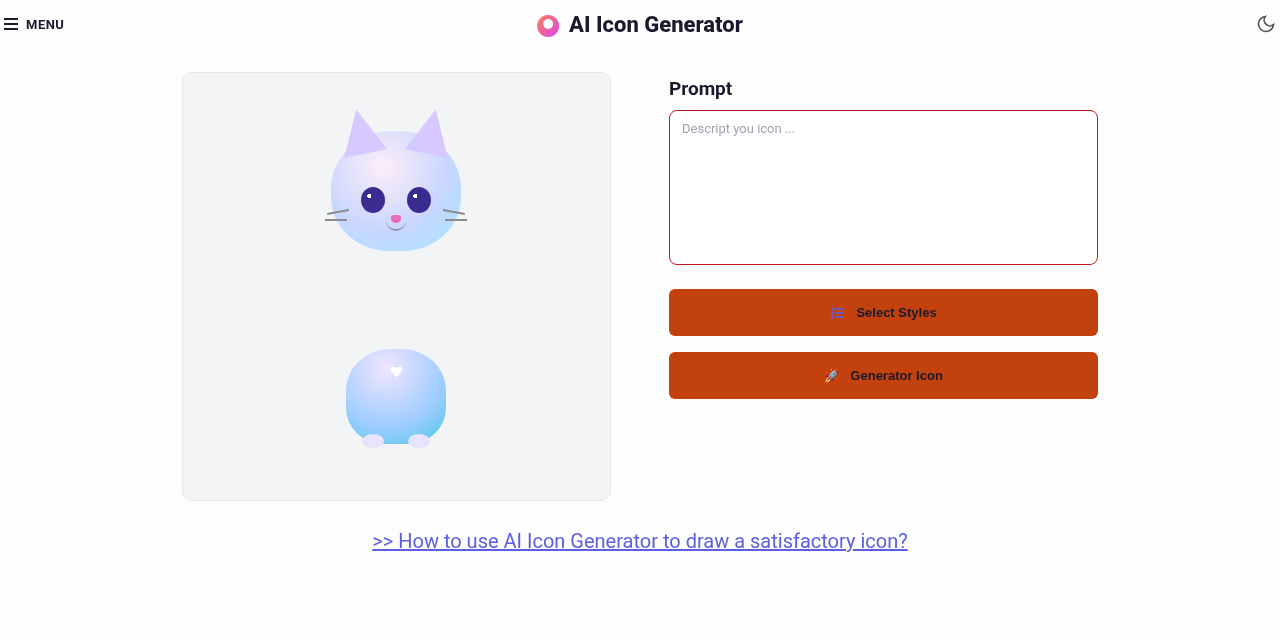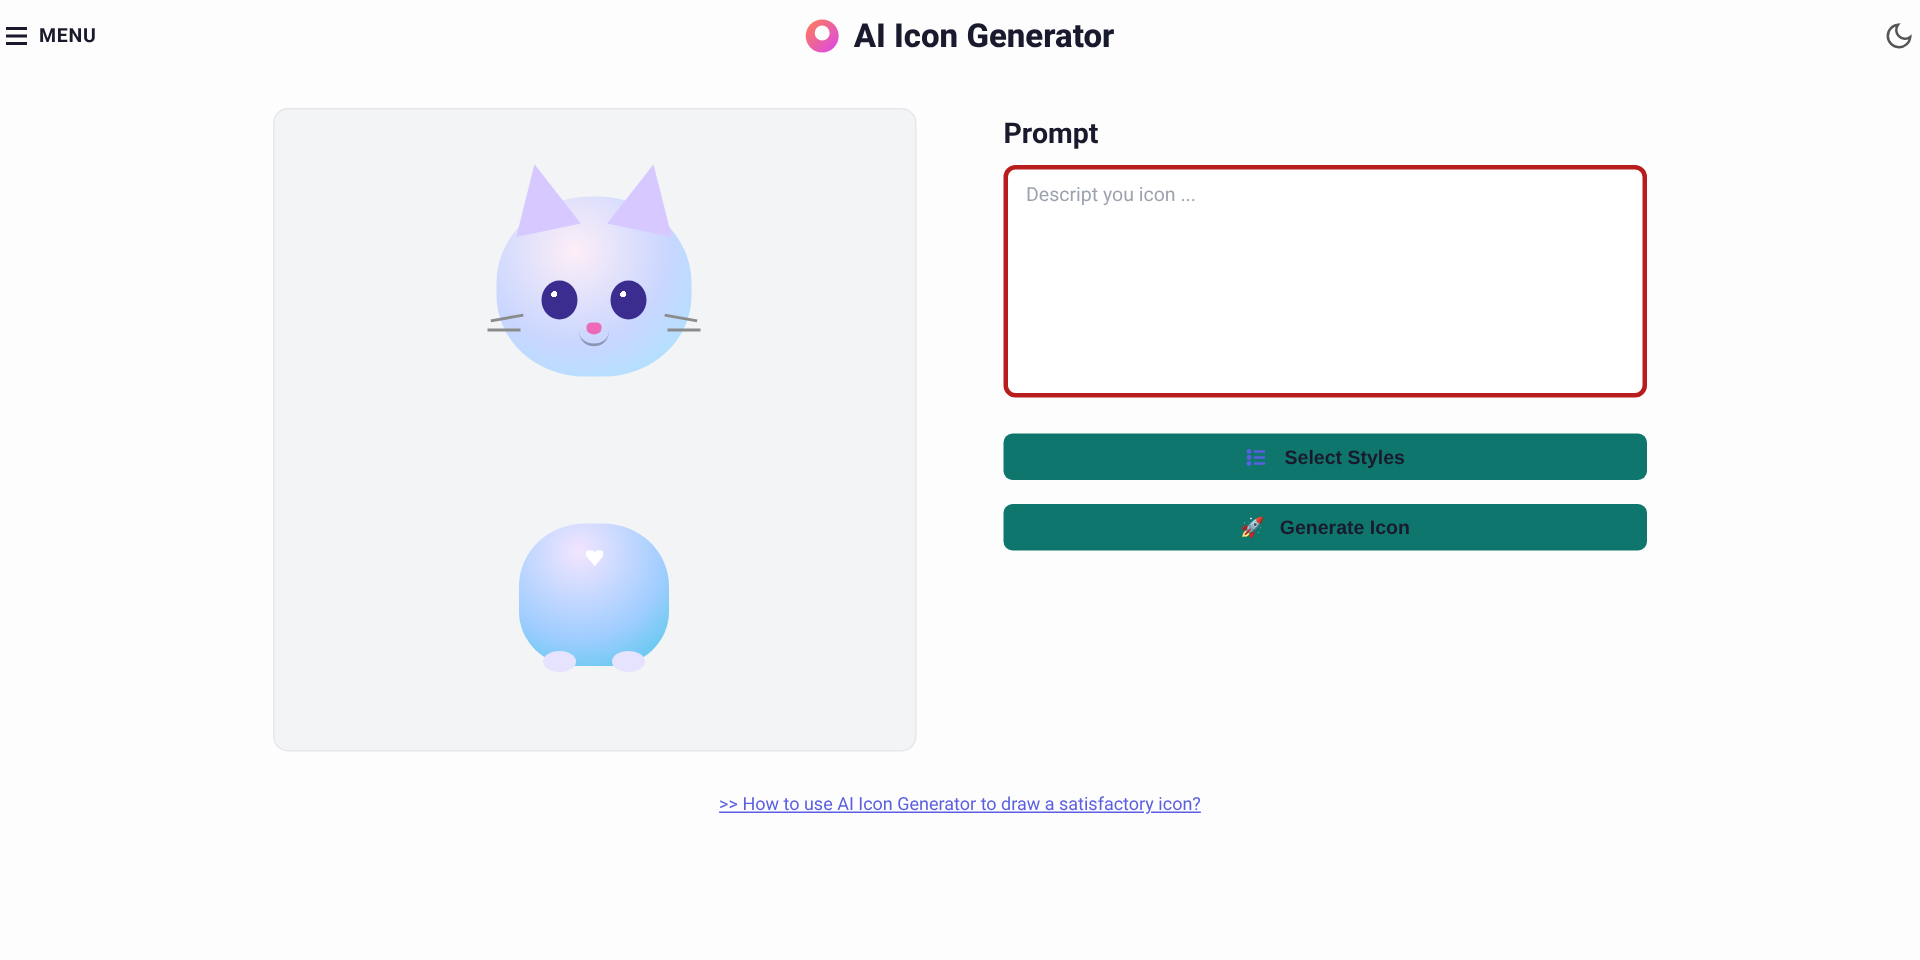--- a/index.html
+++ b/index.html
@@ -37,21 +37,21 @@
   width: 14px;
   height: 2px;
   background: #1a1a2e;
   display: block;
 }
 .title-wrap {
   position: absolute;
   left: 50%;
   transform: translateX(-50%);
   display: flex;
-  align-items: center;
+  align-items: flex-end;
   gap: 10px;
 }
 .logo {
   width: 22px;
   height: 22px;
   border-radius: 50%;
   background: linear-gradient(135deg, #ff7f50, #d946ef);
   position: relative;
 }
 .logo::after {
@@ -212,51 +212,51 @@
   width: 22px; height: 14px;
   background: #e6e3ff;
   border-radius: 50%;
   bottom: -4px;
 }
 .paw.l { left: 16px; }
 .paw.r { right: 16px; }
 .prompt-box {
   width: 100%;
   height: 155px;
-  border: 3px solid #b91c1c;
+  border: 1px solid #b91c1c;
   border-radius: 8px;
   padding: 10px 12px;
   font-size: 13px;
   color: #333;
   resize: none;
   outline: none;
   font-family: inherit;
 }
 .prompt-box::placeholder { color: #9ca3af; }
 .action-btn {
   margin-top: 24px;
-  height: 31px;
-  background: #0f766e;
+  height: 47px;
+  background: #c2410c;
   border: none;
   border-radius: 6px;
   font-size: 13px;
   font-weight: 700;
   color: #1a1a2e;
   display: flex;
   align-items: center;
   justify-content: center;
   gap: 10px;
   cursor: pointer;
 }
 .action-btn + .action-btn { margin-top: 16px; }
 .list-icon { color: #5b5fe1; display:flex; }
 .howto {
   text-align: center;
   margin-top: 28px;
-  font-size: 12px;
+  font-size: 20px;
   color: #5b5fe1;
   text-decoration: underline;
   cursor: pointer;
 }
 </style>
 </head>
 <body>
 
 <div class="header">
   <div class="menu-btn">
@@ -317,20 +317,20 @@
               <circle cx="4" cy="12" r="1.2" fill="currentColor"></circle>
               <line x1="9" y1="12" x2="20" y2="12"></line>
               <circle cx="4" cy="18" r="1.2" fill="currentColor"></circle>
               <line x1="9" y1="18" x2="20" y2="18"></line>
             </svg>
         </span>
         <span>Select Styles</span>
       </button>
       <button class="action-btn">
         <span>🚀</span>
-        <span>Generate Icon</span>
+        <span>Generator Icon</span>
       </button>
     </div>
   </div>
 
   <a class="howto">&gt;&gt; How to use AI Icon Generator to draw a satisfactory icon?</a>
 
 </div>
 
 </body></html>

